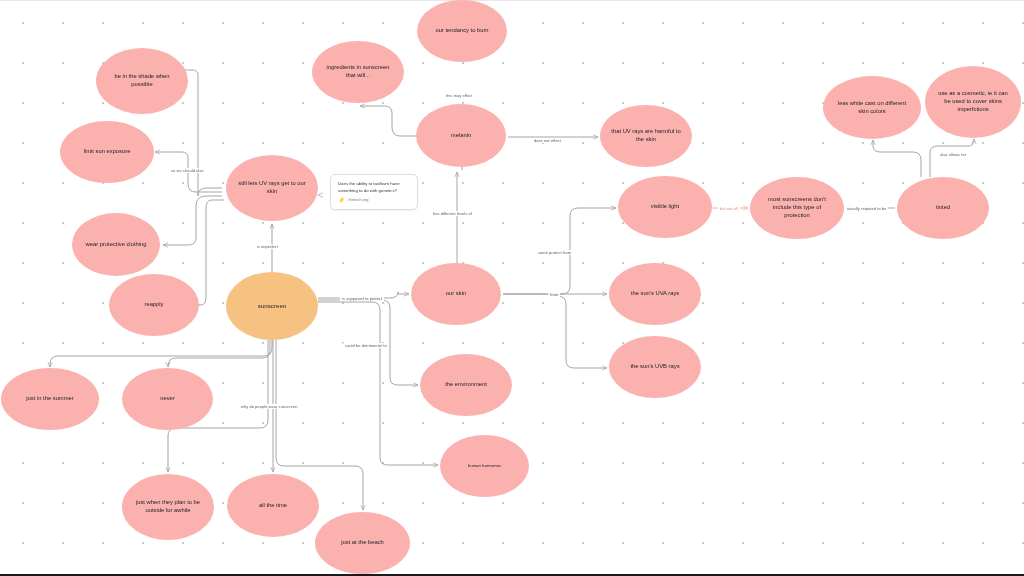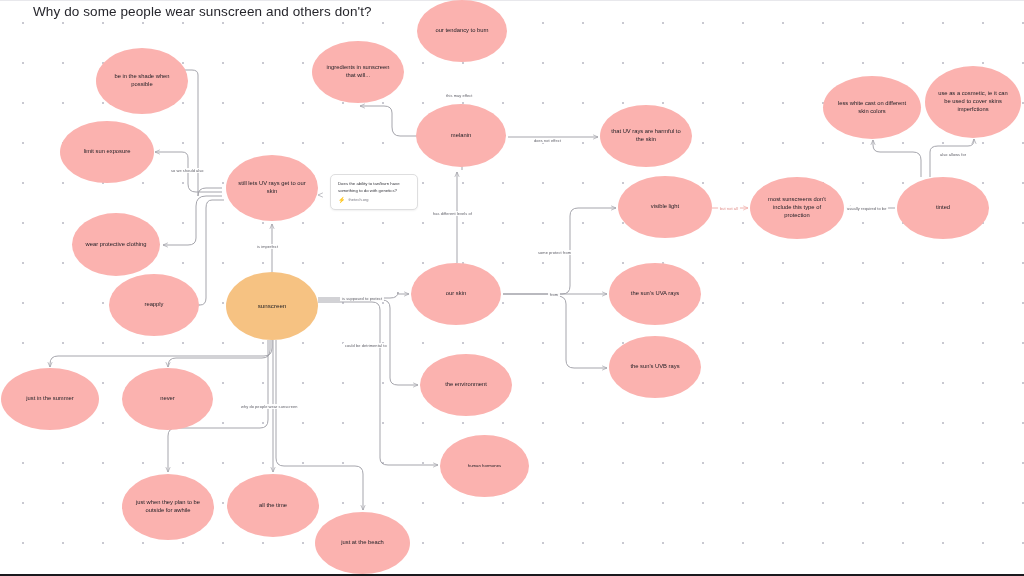--- a/index.html
+++ b/index.html
@@ -77,21 +77,20 @@
     background: #1a1a1e;
   }
 </style>
 </head>
 <body>
 
 <div id="canvas">
 
   <div class="topline"></div>
 
-  <div class="title">Why do some people wear sunscreen and others don't?</div>
 
   <svg id="edges" viewBox="0 0 1024 576">
     <defs>
       <marker id="ah" viewBox="0 0 10 10" refX="9" refY="5" markerWidth="6" markerHeight="6" orient="auto-start-reverse">
         <path d="M0,1 L9,5 L0,9" fill="none" stroke="#9b9ba3" stroke-width="1.2"></path>
       </marker>
       <marker id="ahp" viewBox="0 0 10 10" refX="9" refY="5" markerWidth="6" markerHeight="6" orient="auto-start-reverse">
         <path d="M0,1 L9,5 L0,9" fill="none" stroke="#f0a9a5" stroke-width="1.2"></path>
       </marker>
     </defs>

